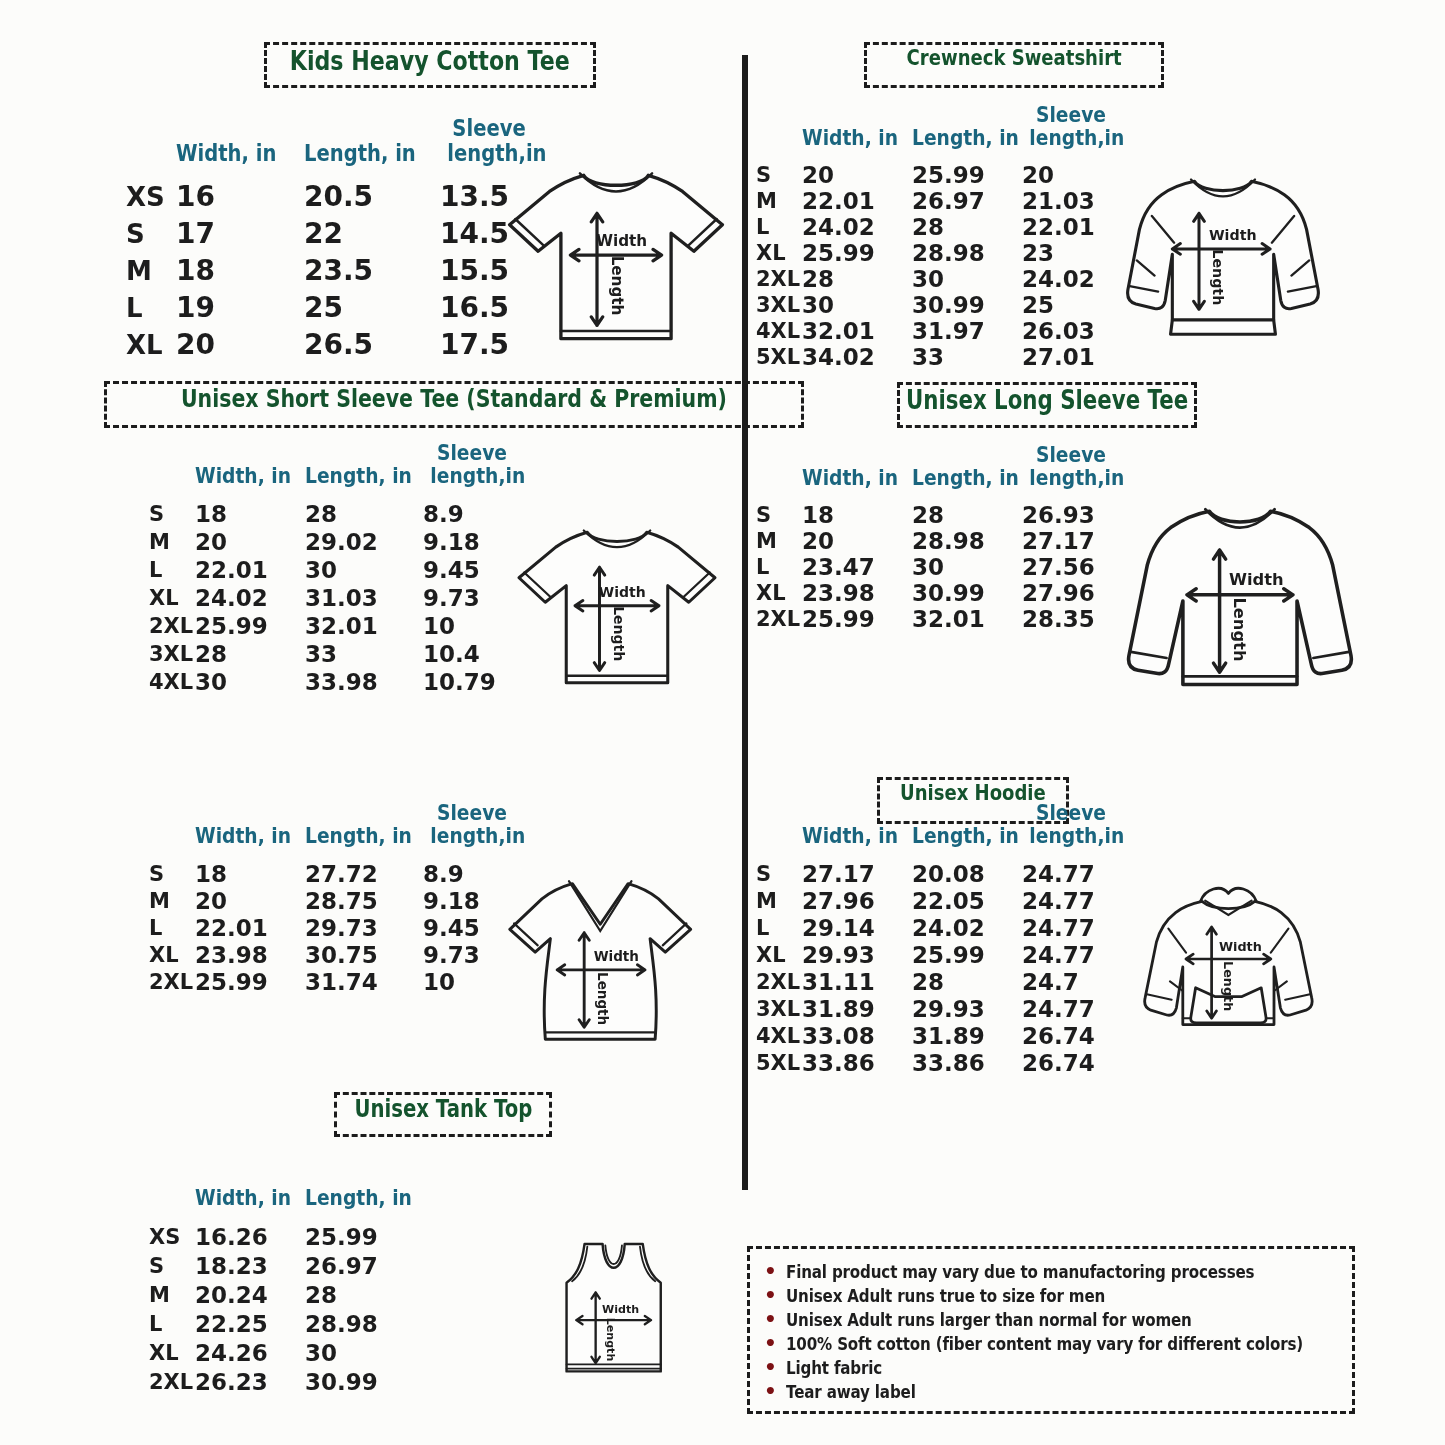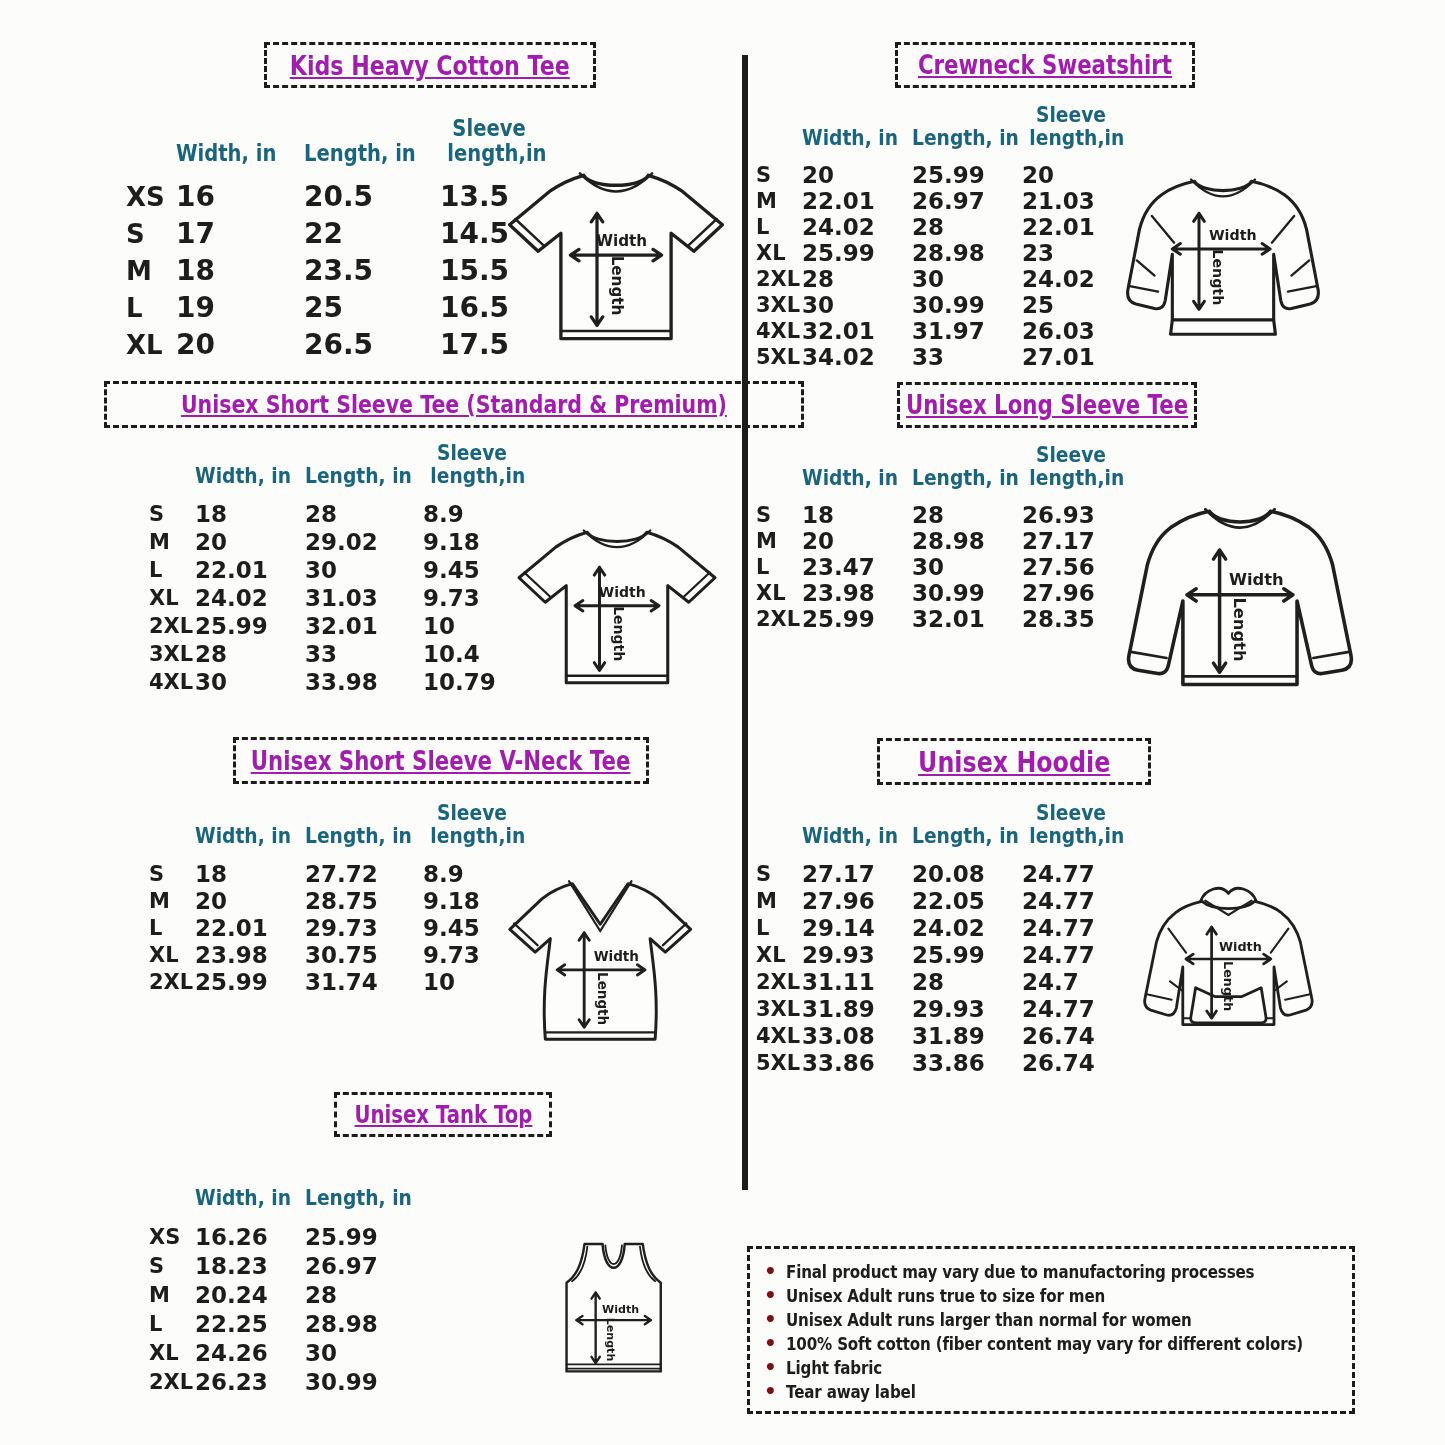--- a/index.html
+++ b/index.html
@@ -6,30 +6,30 @@
   .page {
     position:relative; width:1445px; height:1445px;
     background:#fcfcfa; overflow:hidden;
     font-family:"DejaVu Sans", sans-serif; font-weight:bold; color:#1d1d1d;
   }
   .divider { position:absolute; left:742px; top:55px; width:6px; height:1135px; background:#1c1c1c; }
 
   
   .titlebox {
     position:absolute; box-sizing:border-box; border:3px dashed #1c1c1c;
-    display:flex; align-items:center; justify-content:center;
-    color:#a21caf; background:transparent;text-decoration:underline;
+    display:flex; justify-content:center;
+    color:#14532d; background:transparent;
   }
   .titlebox .t { white-space:nowrap; transform:scaleX(0.82); }
   .tb-kids { left:264px; top:42px;  width:332px; height:46px; font-size:27px; }
-  .tb-cn   { left:895px; top:42px;  width:300px; height:46px; font-size:26px; }
+  .tb-cn   { left:864px; top:42px;  width:300px; height:46px; font-size:22px; }
   .tb-ss   { left:104px; top:381px; width:700px; height:47px; font-size:25px; }
   .tb-ls   { left:897px; top:382px; width:300px; height:46px; font-size:26px; }
   .tb-vn   { left:233px; top:737px; width:416px; height:47px; font-size:26px; }
-  .tb-hd   { left:877px; top:738px; width:274px; height:47px; font-size:29px; }
+  .tb-hd   { left:877px; top:777px; width:192px; height:47px; font-size:22px; }
   .tb-tank { left:334px; top:1092px; width:218px; height:45px; font-size:24px; }
 
   
   .table { position:absolute; display:grid; align-items:center; }
   .rows  { display:contents; }
   .hdr {
     color:#1a657e; align-self:end; padding-bottom:12px; line-height:1.08;
     font-size:22px; transform:scaleX(0.85); transform-origin:left bottom; white-space:nowrap;
   }
   .hdr.center { width:98px; text-align:center; transform-origin:center bottom; white-space:normal; }
@@ -149,23 +149,20 @@
     <path class="g" d="M108,14 C92,17 80,23 70,30 C58,39 51,52 47,67 L29,156 Q27,168 38,170 L56,173 Q66,175 68,164 L82,102 L82,184 L194,184 L194,102 L208,164 Q210,175 220,173 L238,170 Q249,168 247,156 L229,67 C225,52 218,39 206,30 C196,23 184,17 168,14 C159,28 117,28 108,14 Z"></path>
     <path class="l" d="M104,12 Q138,48 172,12"></path>
     <path class="l" d="M82,176 L194,176"></path>
     <path class="l" d="M31,152 L66,158 M245,152 L210,158"></path>
     <path class="a" d="M118,52 L118,172 M112,61 L118,52 L124,61 M112,163 L118,172 L124,163"></path>
     <path class="a" d="M86,96 L190,96 M95,90 L86,96 L95,102 M181,90 L190,96 L181,102"></path>
     <text x="154" y="86" text-anchor="middle">Width</text>
     <text x="132" y="130" text-anchor="middle" transform="rotate(90 132 130)">Length</text>
   </svg>
 
-  <div class="titlebox tb-vn">
-    <span class="t">Unisex Short Sleeve V-Neck Tee</span>
-  </div>
   <div class="table t-vn">
     <div class="spacer"></div>
     <div class="hdr">Width, in</div>
     <div class="hdr">Length, in</div>
     <div class="hdr center">Sleeve length,in</div>
     <div class="rows"><div class="cell sz">S</div><div class="cell val">18</div><div class="cell val">27.72</div><div class="cell val">8.9</div><div class="cell sz">M</div><div class="cell val">20</div><div class="cell val">28.75</div><div class="cell val">9.18</div><div class="cell sz">L</div><div class="cell val">22.01</div><div class="cell val">29.73</div><div class="cell val">9.45</div><div class="cell sz">XL</div><div class="cell val">23.98</div><div class="cell val">30.75</div><div class="cell val">9.73</div><div class="cell sz">2XL</div><div class="cell val">25.99</div><div class="cell val">31.74</div><div class="cell val">10</div></div>
   </div>
   <svg class="illo" style="left:498px; top:862px;" width="207" height="198" viewBox="0 0 245 215">
     <path class="g" d="M88,16 C74,20 62,26 52,34 L14,70 L44,97 L62,81 C58,114 52,148 56,200 L186,200 C190,148 184,114 180,81 L198,97 L228,70 L190,34 C180,26 168,20 154,16 L121,64 Z"></path>
     <path class="l" d="M84,13 L121,72 L158,13"></path>

